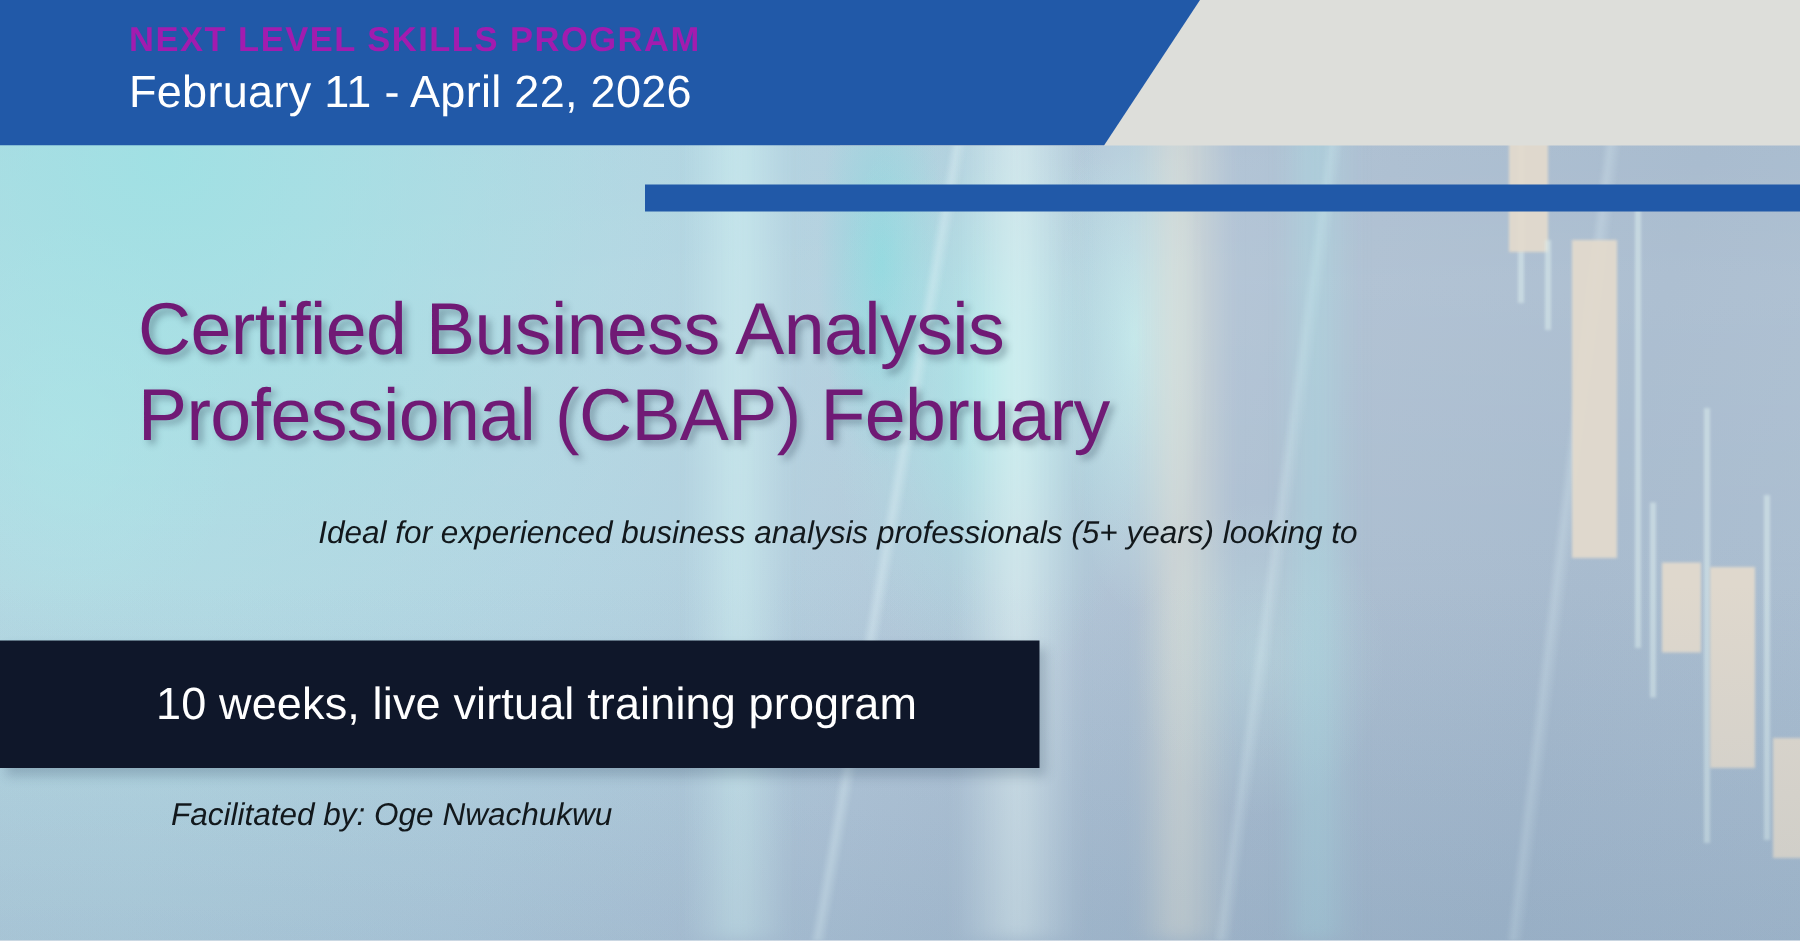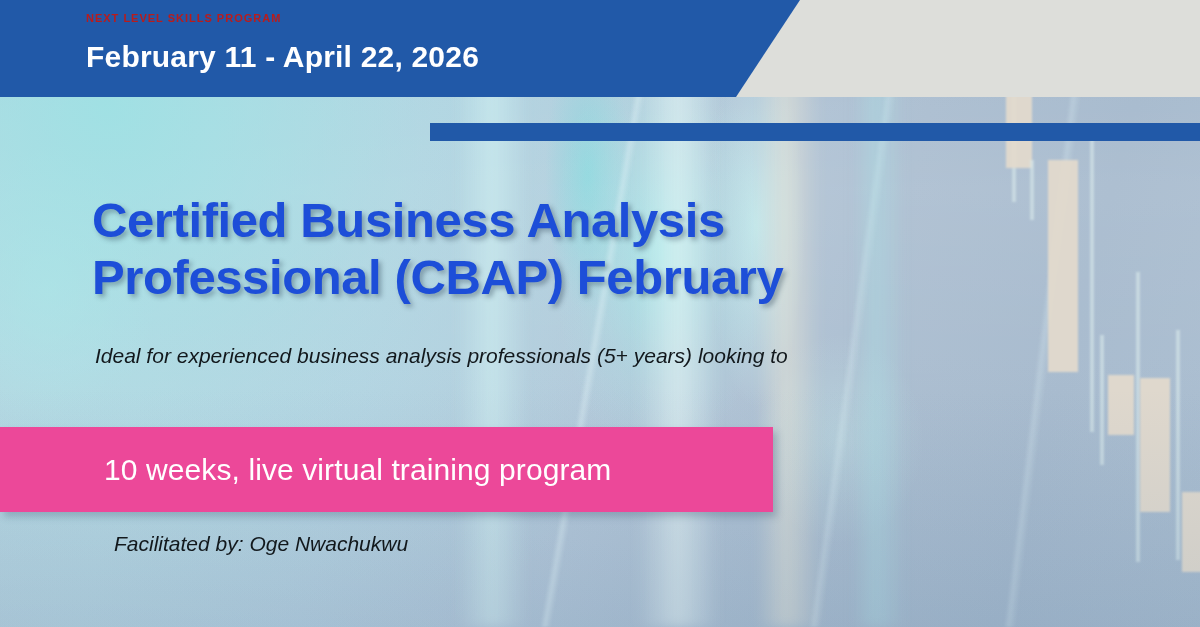--- a/index.html
+++ b/index.html
@@ -75,41 +75,41 @@
 
   
   #header-band{position:absolute;left:0;top:0;width:800px;height:127px;
                background:#2159a8;
                clip-path:polygon(0 0, 800px 0, 736px 97px, 0 97px);}
   #header-stripe2{position:absolute;left:430px;top:123px;width:770px;height:18px;
                   background:#2159a8;}
 
   
   #header-text{position:absolute;left:86px;top:12px;width:640px;}
-  #eyebrow{font-size:11px;font-weight:700;letter-spacing:1.0px;
-           color:#b91c1c;line-height:1.25;white-space:nowrap;}
-  #dates{font-size:30px;font-weight:bold;color:#ffffff;letter-spacing:0.2px;
-         line-height:1.25;margin-top:12px;white-space:nowrap;}
+  #eyebrow{font-size:23px;font-weight:700;letter-spacing:1.0px;
+           color:#a21caf;line-height:1.25;white-space:nowrap;}
+  #dates{font-size:30px;font-weight:normal;color:#ffffff;letter-spacing:0.2px;
+         line-height:1.25;margin-top:2px;white-space:nowrap;}
 
   
   #title{position:absolute;left:92px;top:192px;width:830px;
-         font-size:49px;font-weight:bold;color:#1d4ed8;
+         font-size:49px;font-weight:normal;color:#701a75;
          line-height:1.16;letter-spacing:-0.4px;
          text-shadow:3px 3px 5px rgba(40,60,80,0.38);}
   #title .ln{display:block;white-space:nowrap;}
 
   
   #description{position:absolute;left:95px;top:340px;width:810px;
                font-size:21px;font-style:italic;color:#12181c;
                line-height:1.52;}
-  #description .ln{display:block;white-space:nowrap;}
+  #description .ln{display:block;white-space:nowrap;text-align:right;}
 
   
-  #duration-box{position:absolute;left:0;top:427px;width:773px;height:85px;
-                background:#ec4899;
+  #duration-box{position:absolute;left:0;top:427px;width:693px;height:85px;
+                background:#0f172a;
                 box-shadow:4px 5px 7px rgba(60,85,110,0.28);
                 display:flex;align-items:center;}
   #duration-text{color:#ffffff;font-size:30px;padding-left:104px;
                  letter-spacing:0.1px;white-space:nowrap;}
 
   
   #facilitator{position:absolute;left:114px;top:532px;
                font-size:21px;font-style:italic;color:#12181c;
                white-space:nowrap;}
 </style>

